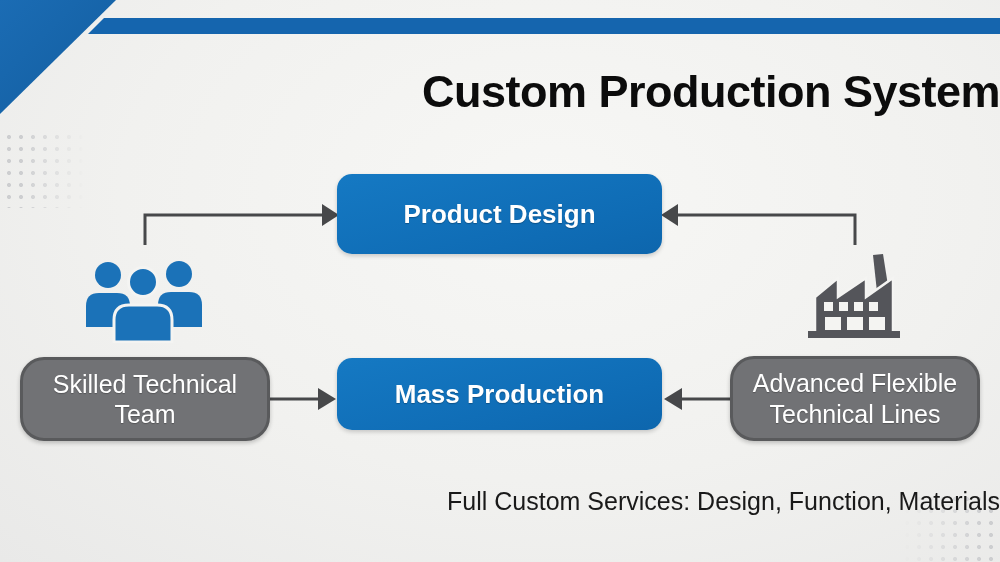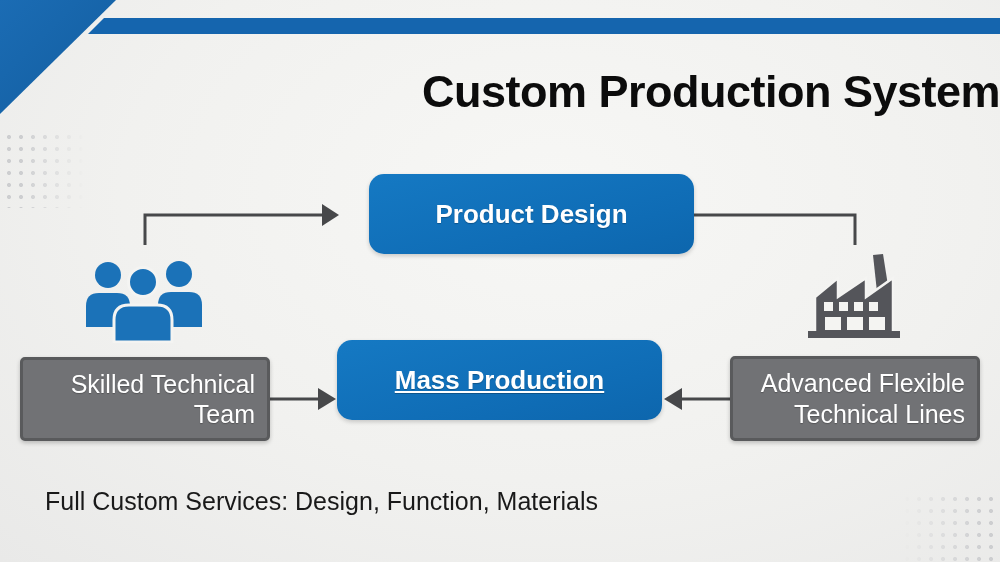--- a/index.html
+++ b/index.html
@@ -34,42 +34,41 @@
   .dots-right {
     right:0; bottom:0; width:102px; height:72px;
     -webkit-mask-image: linear-gradient(to left, #000 15%, transparent 95%);
     mask-image: linear-gradient(to left, #000 15%, transparent 95%);
   }
   .title {
     position:absolute; top:66px; left:0; width:1000px; text-align:right;
     font-size:45px; font-weight:900; letter-spacing:-0.5px; color:#0c0c0c;
   }
   .caption {
-    position:absolute; top:487px; left:0; width:1000px; text-align:left;
-    font-size:25px; font-weight:400; color:#191919;padding-left:45px;
+    position:absolute; top:487px; left:0; width:1000px; text-align:right;
+    font-size:25px; font-weight:400; color:#191919;
   }
   .box {
     position:absolute; display:flex; align-items:center; justify-content:center;
     text-align:center; color:#ffffff;
   }
   .blue-box {
     background: linear-gradient(165deg, #1579c3 0%, #0f6cb5 70%, #0d66ad 100%);
     border-radius:15px; font-weight:bold; font-size:26px;
     box-shadow: 0 2px 4px rgba(0,0,0,0.18);
     text-shadow: 0 1px 1px rgba(0,0,0,0.25);
   }
   .gray-box {
-    background:#717275; border:3px solid #595a5c; border-radius:5px;
+    background:#717275; border:3px solid #595a5c; border-radius:24px;
     font-size:25px; font-weight:400; line-height:1.22; padding:0 12px;
     box-shadow: 0 2px 4px rgba(0,0,0,0.22);
     text-shadow: 0 1px 1px rgba(0,0,0,0.25);
-    text-align: right;
   }
-  #product-design   { left:337px; top:174px; width:325px; height:80px;margin-left:32px; }
-  #mass-production  { left:337px; top:340px; width:325px; height:80px;text-decoration:underline; }
+  #product-design   { left:337px; top:174px; width:325px; height:80px; }
+  #mass-production  { left:337px; top:358px; width:325px; height:72px; }
   #skilled-team     { left:20px;  top:357px; width:250px; height:84px; }
   #production-lines { left:730px; top:356px; width:250px; height:85px; }
   .arrows-layer { position:absolute; left:0; top:0; width:1000px; height:562px; pointer-events:none; }
   .icon { position:absolute; }
   #team-icon    { left:84px;  top:261px; width:121px; height:82px; }
   #factory-icon { left:806px; top:250px; width:96px;  height:90px; }
 </style>
 </head>
 <body>
 

